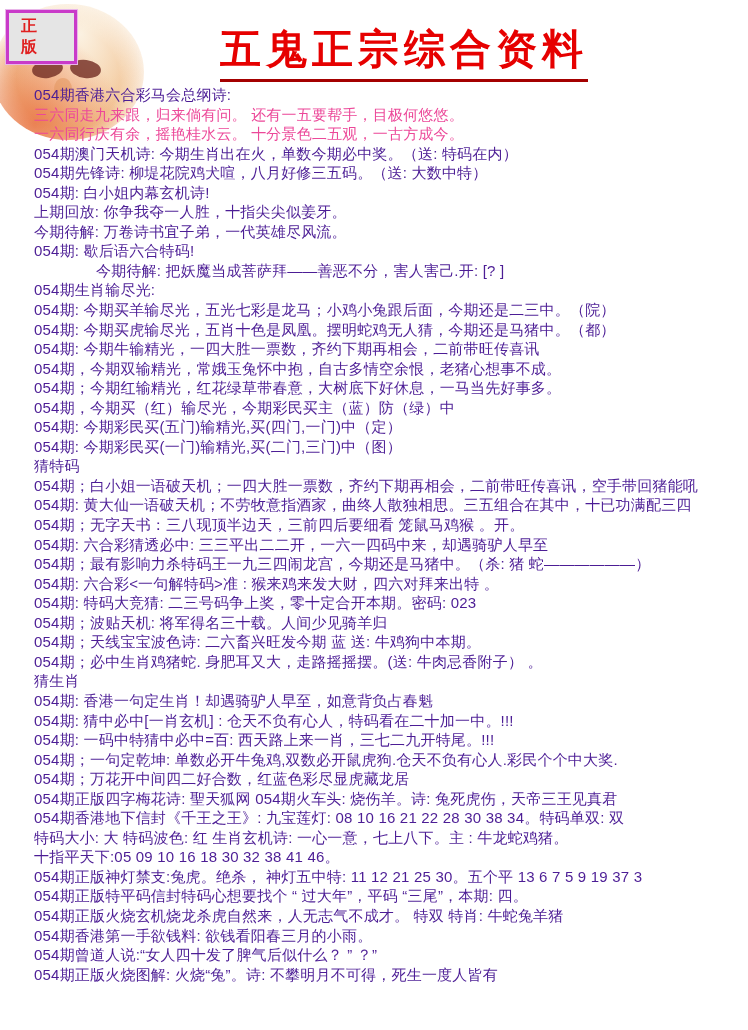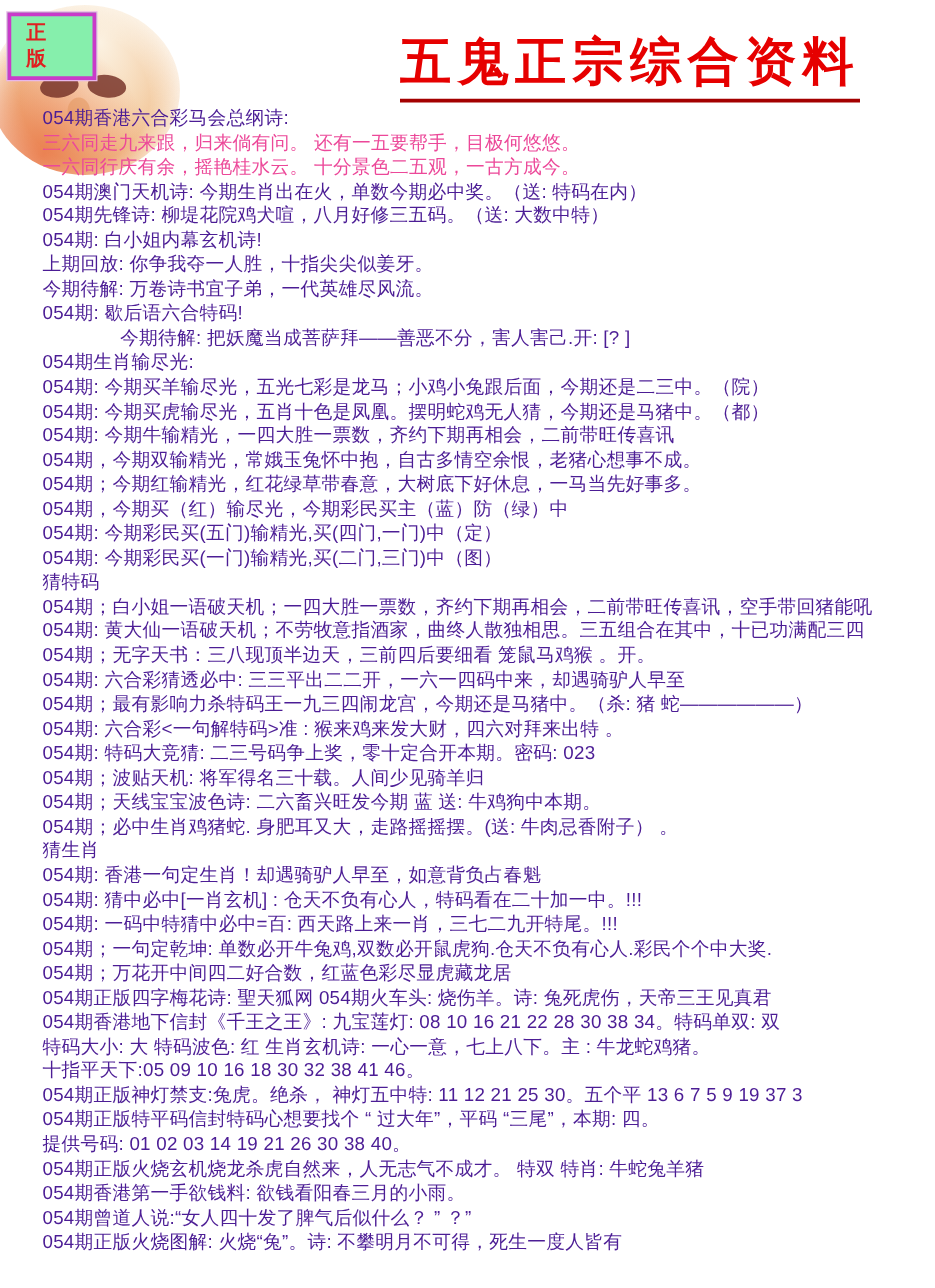--- a/index.html
+++ b/index.html
@@ -14,27 +14,27 @@
       radial-gradient(ellipse at 28% 88%, rgba(232,110,62,.78), rgba(232,110,62,0) 55%),
       radial-gradient(ellipse at 58% 22%, rgba(252,244,230,.95), rgba(252,240,222,0) 62%),
       radial-gradient(ellipse at 50% 55%, #f7d5a9 0%, #f1c190 48%, rgba(255,255,255,0) 80%);
   }
   .lens{position:absolute;width:31px;height:18px;border-radius:50%;background:rgba(116,48,38,.82);top:56px;}
   .lens.l{left:40px;transform:rotate(-8deg);}
   .lens.r{left:78px;transform:rotate(7deg);}
   .nose{position:absolute;left:62px;top:74px;width:18px;height:22px;border-radius:50%;background:rgba(226,150,95,.55);}
   
   .badge{
-    position:absolute;left:6px;top:10px;z-index:3;background:#86efac;
+    position:absolute;left:6px;top:10px;z-index:3;background:#e5e5e5;
     border:3px solid #c93ac9;box-shadow:0 0 0 1px #e9b6e9;
     padding:3px 12px;
   }
   .badge span{color:#e02020;font-size:16px;font-weight:bold;letter-spacing:9px;margin-right:-9px;}
   
-  .title-wrap{position:absolute;left:120px;right:60px;top:22px;text-align:right;z-index:2;}
+  .title-wrap{position:absolute;left:120px;right:60px;top:22px;text-align:center;z-index:2;}
   .title{
     display:inline-block;color:#e60000;font-size:41px;font-weight:bold;letter-spacing:5px;
     border-bottom:3px solid #a40000;padding-bottom:2px;white-space:nowrap;
   }
   
   .content{position:absolute;left:34px;top:85px;right:2px;z-index:2;}
   .line{
     color:#4c1d95;font-size:15px;line-height:19.55px;white-space:nowrap;
     letter-spacing:.2px;
   }
@@ -96,20 +96,19 @@
       <div class="line">054期: 猜中必中[一肖玄机] : 仓天不负有心人，特码看在二十加一中。!!!</div>
       <div class="line">054期: 一码中特猜中必中=百: 西天路上来一肖，三七二九开特尾。!!!</div>
       <div class="line">054期；一句定乾坤: 单数必开牛兔鸡,双数必开鼠虎狗.仓天不负有心人.彩民个个中大奖.</div>
       <div class="line">054期；万花开中间四二好合数，红蓝色彩尽显虎藏龙居</div>
       <div class="line">054期正版四字梅花诗: 聖天狐网 054期火车头: 烧伤羊。诗: 兔死虎伤，天帝三王见真君</div>
       <div class="line">054期香港地下信封《千王之王》: 九宝莲灯: 08 10 16 21 22 28 30 38 34。特码单双: 双</div>
       <div class="line">特码大小: 大 特码波色: 红 生肖玄机诗: 一心一意，七上八下。主 : 牛龙蛇鸡猪。</div>
       <div class="line">十指平天下:05 09 10 16 18 30 32 38 41 46。</div>
       <div class="line">054期正版神灯禁支:兔虎。绝杀，  神灯五中特:  11 12 21 25 30。五个平 13 6 7 5 9 19 37 3</div>
       <div class="line">054期正版特平码信封特码心想要找个 “ 过大年”，平码 “三尾”，本期: 四。</div>
-      <div class="line">提供号码:  01 02 03 14 19 21  26 30 38 40。</div>
       <div class="line">054期正版火烧玄机烧龙杀虎自然来，人无志气不成才。 特双 特肖: 牛蛇兔羊猪</div>
       <div class="line">054期香港第一手欲钱料: 欲钱看阳春三月的小雨。</div>
       <div class="line">054期曾道人说:“女人四十发了脾气后似什么？ ”  ？”</div>
       <div class="line">054期正版火烧图解: 火烧“兔”。诗: 不攀明月不可得，死生一度人皆有</div>
     </div>
 
 </div>
 
 </body></html>

